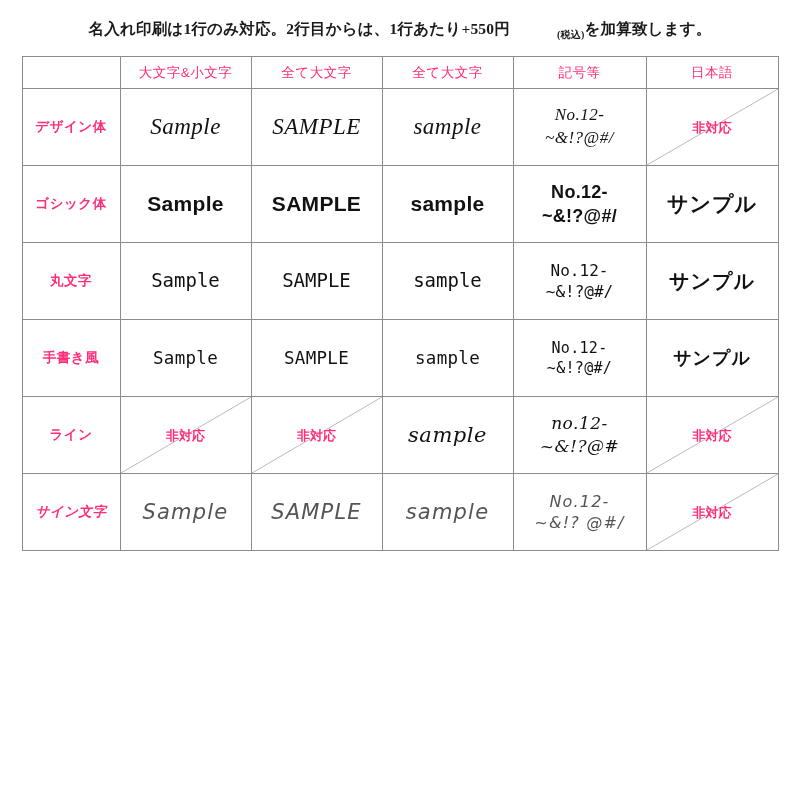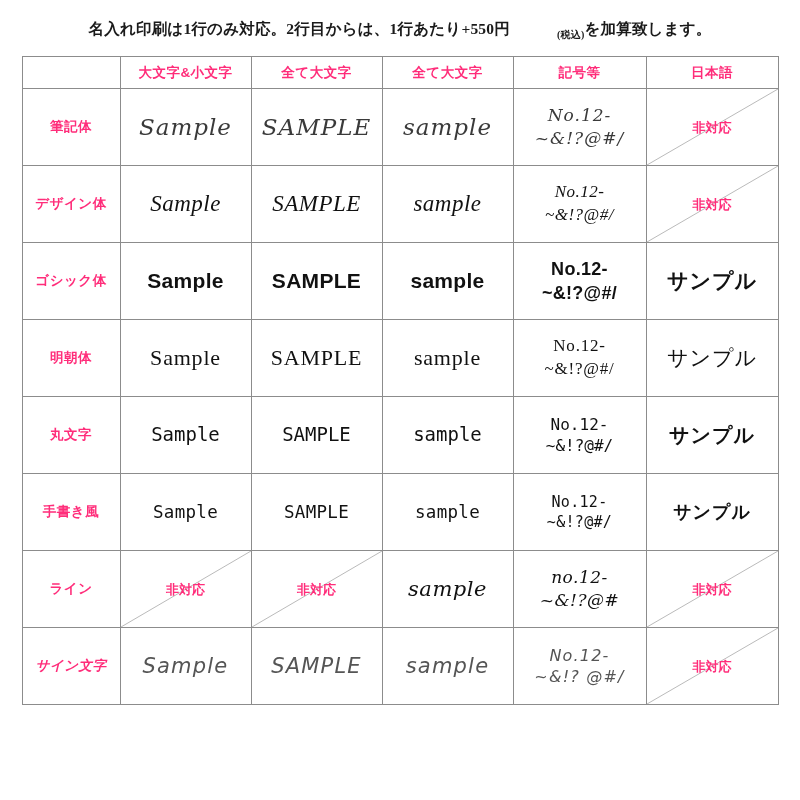--- a/index.html
+++ b/index.html
@@ -53,21 +53,21 @@
   col.rowhead { width: 98px; }
   col.c1 { width: 131px; }
   col.c2 { width: 131px; }
   col.c3 { width: 131px; }
   col.c4 { width: 133px; }
   col.c5 { width: 132px; }
 
   thead th {
     height: 31px;
     font-size: 13.5px;
-    font-weight: 700;
+    font-weight: 400;
     color: #ff2d7a;
     font-family: "Liberation Sans", sans-serif;
     letter-spacing: 0.5px;
   }
   thead th.corner { background: #ffffff; }
 
   td.rowlabel, th.rowlabel {
     font-size: 13.5px;
     font-weight: 700;
     color: #ff2d7a;
@@ -213,41 +213,20 @@
       <tr>
         <th class="corner"></th>
         <th>大文字&amp;小文字</th>
         <th>全て大文字</th>
         <th>全て大文字</th>
         <th>記号等</th>
         <th>日本語</th>
       </tr>
     </thead>
     <tbody>
-        <tr class="s-script">
-          <td class="rowlabel" style="white-space: pre-line;">筆記体</td>
-          <td>
-            <span class="cell-sample">Sample</span>
-          </td>
-          <td>
-            <span class="cell-sample">SAMPLE</span>
-          </td>
-          <td>
-            <span class="cell-sample">sample</span>
-          </td>
-          <td class="symbols">
-            <span class="cell-sample">No.12-
-~&amp;!?@#/</span>
-          </td>
-          <td class="jp na"><span class="slash">
-              <svg viewBox="0 0 100 100" preserveAspectRatio="none">
-                <line x1="100" y1="0" x2="0" y2="100" stroke="#8c8c8c" stroke-width="0.6" vector-effect="non-scaling-stroke"></line>
-              </svg>
-            </span><span class="na-label">非対応</span></td>
-        </tr>
         <tr class="s-design">
           <td class="rowlabel" style="white-space: pre-line;">デザイン体</td>
           <td>
             <span class="cell-sample">Sample</span>
           </td>
           <td>
             <span class="cell-sample">SAMPLE</span>
           </td>
           <td>
             <span class="cell-sample">sample</span>
@@ -257,39 +236,20 @@
 ~&amp;!?@#/</span>
           </td>
           <td class="jp na"><span class="slash">
               <svg viewBox="0 0 100 100" preserveAspectRatio="none">
                 <line x1="100" y1="0" x2="0" y2="100" stroke="#8c8c8c" stroke-width="0.6" vector-effect="non-scaling-stroke"></line>
               </svg>
             </span><span class="na-label">非対応</span></td>
         </tr>
         <tr class="s-gothic">
           <td class="rowlabel" style="white-space: pre-line; margin-left: 6px;">ゴシック体</td>
-          <td>
-            <span class="cell-sample">Sample</span>
-          </td>
-          <td>
-            <span class="cell-sample">SAMPLE</span>
-          </td>
-          <td>
-            <span class="cell-sample">sample</span>
-          </td>
-          <td class="symbols">
-            <span class="cell-sample">No.12-
-~&amp;!?@#/</span>
-          </td>
-          <td class="jp">
-            <span class="cell-sample">サンプル</span>
-          </td>
-        </tr>
-        <tr class="s-mincho">
-          <td class="rowlabel" style="white-space: pre-line;">明朝体</td>
           <td>
             <span class="cell-sample">Sample</span>
           </td>
           <td>
             <span class="cell-sample">SAMPLE</span>
           </td>
           <td>
             <span class="cell-sample">sample</span>
           </td>
           <td class="symbols">

